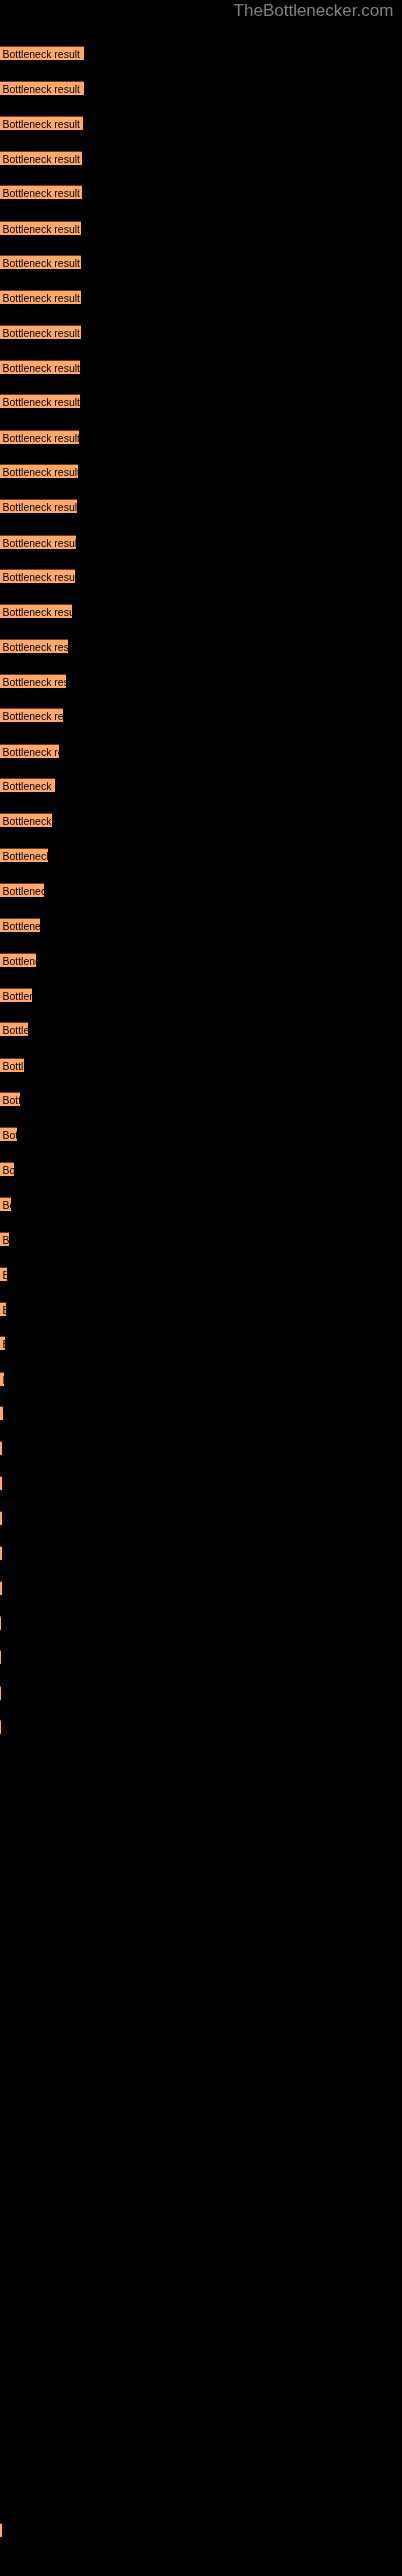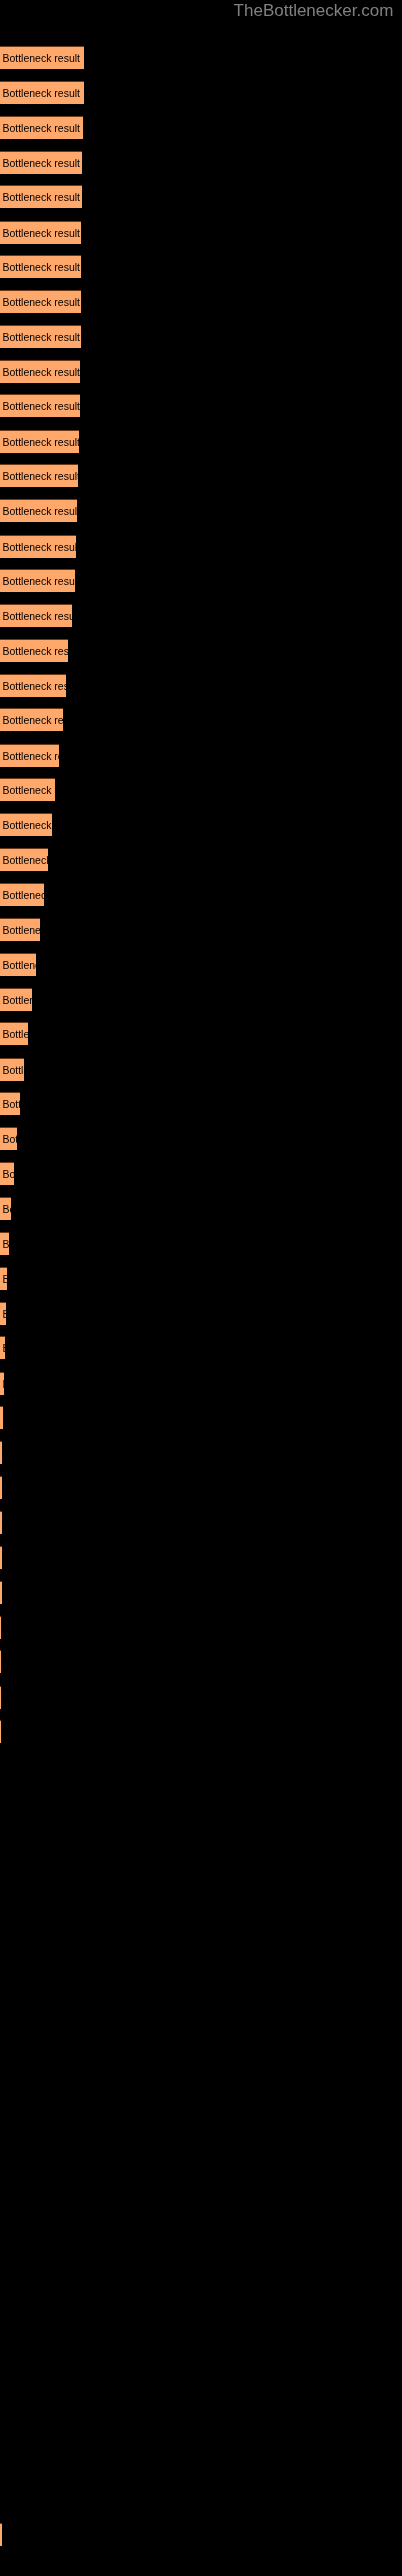--- a/index.html
+++ b/index.html
@@ -39,21 +39,21 @@
   }
   .bar-row {
     position: absolute;
     left: 0;
     height: 23px;
   }
   .bar {
     position: absolute;
     left: 0;
     top: 0;
-    height: 23px;
+    height: 14px;
     background: #FFA86B;
     border-top: 0.8px solid #6b3a14;
     box-sizing: border-box;
     overflow: hidden;
     white-space: nowrap;
   }
   .bar-label {
     position: absolute;
     left: 2.4px;
     top: 50%;

